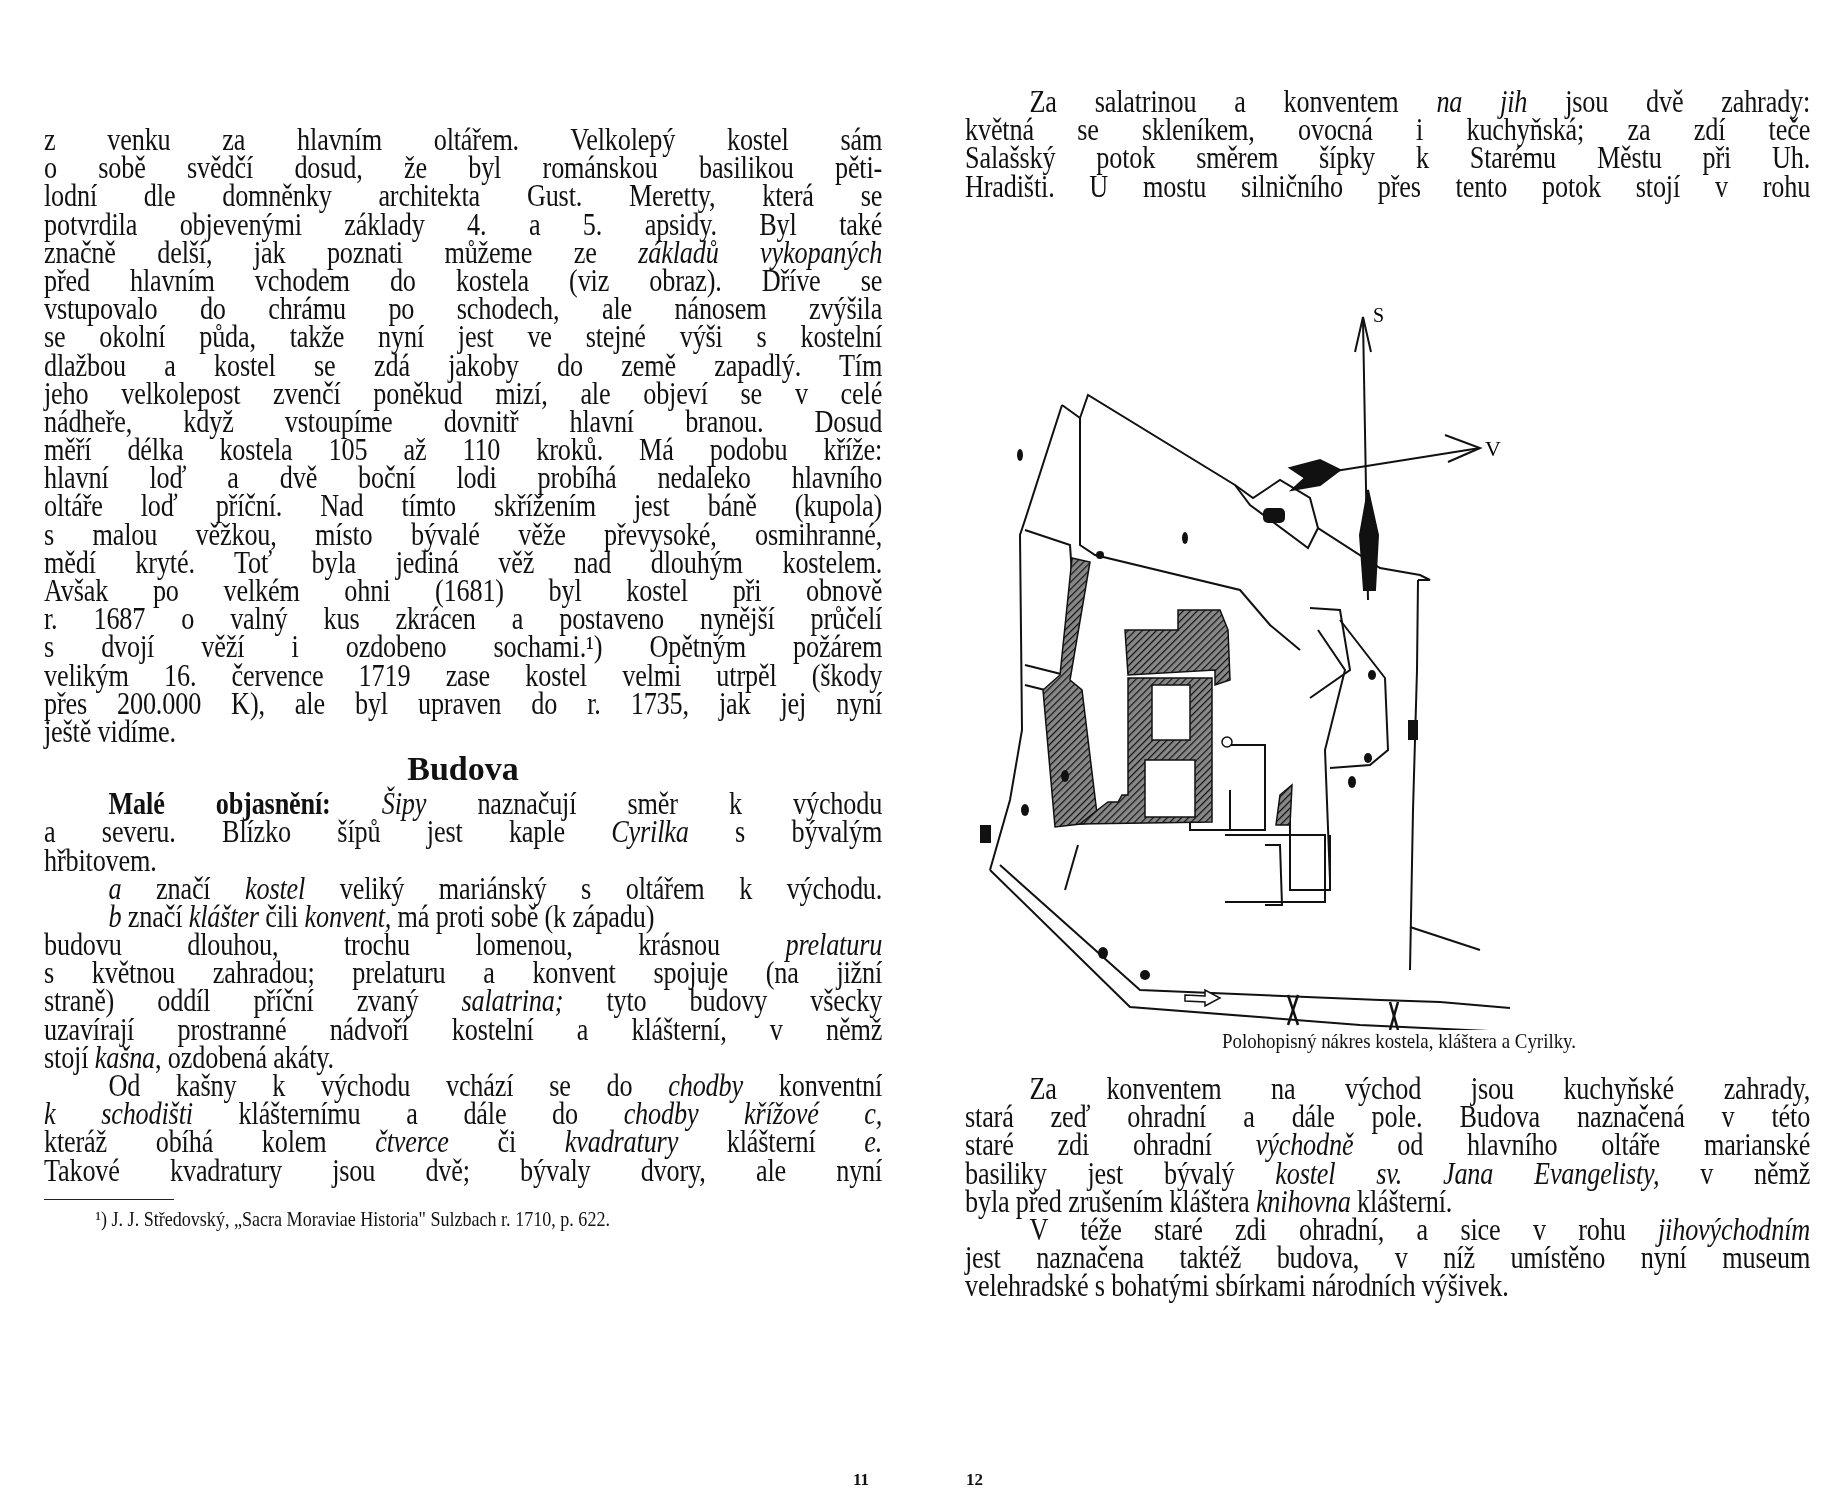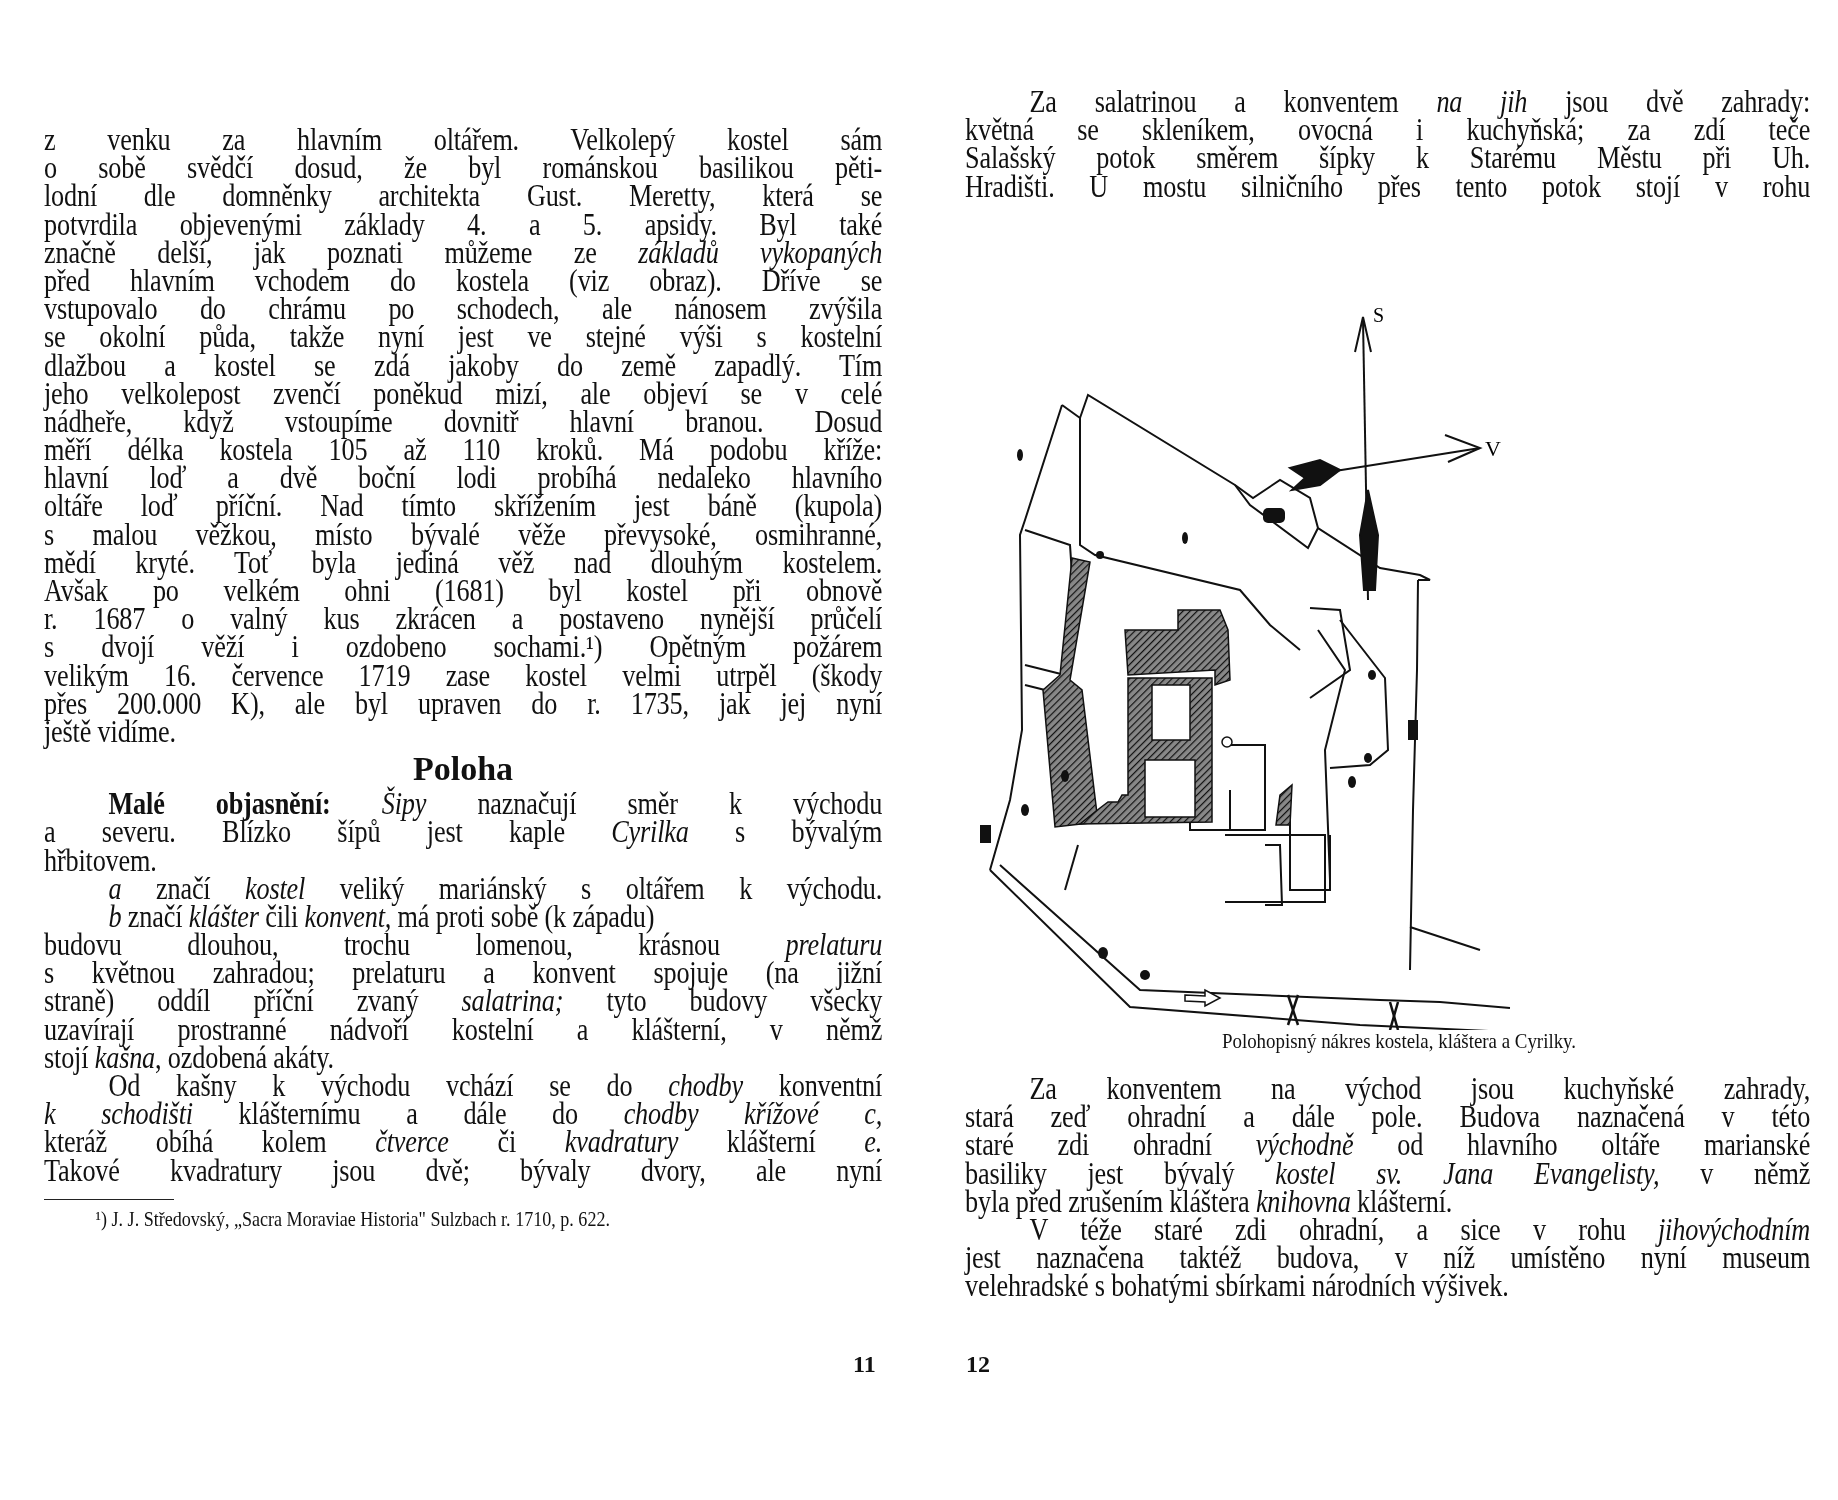--- a/index.html
+++ b/index.html
@@ -13,21 +13,21 @@
           transform: scaleX(0.86); transform-origin: left center; width: 116.3%; }
   .line.last { text-align-last: left; }
   .line.indent { padding-left: 75px; box-sizing: border-box; }
   .heading { font-family: "Liberation Serif", serif; font-weight: bold; font-size: 34px;
              text-align: center; height: 42px; line-height: 42px; margin: 2px 0 0 0; }
   i, .it { font-style: italic; }
   b, .bd { font-weight: bold; }
   .footnote-rule { width: 130px; border-top: 1.5px solid #222; margin-top: 14px; }
   .footnote { font-size: 21px; line-height: 26px; margin-top: 6px; padding-left: 60px;
               transform: scaleX(0.86); transform-origin: left center; width: 116.3%; white-space: nowrap; }
-  .pagenum { position: absolute; font-weight: bold; font-size: 24px; top: 1351px; text-align: right; }
+  .pagenum { position: absolute; font-weight: bold; font-size: 17px; top: 1470px; text-align: right; }
   #pn-left { left: 853px; }
   #pn-right { left: 966px; }
   #map-wrap { position: absolute; left: 980px; top: 290px; width: 820px; height: 740px; }
   #map-wrap svg { width: 820px; height: 740px; }
   .caption { position: absolute; left: 960px; width: 878px; top: 1029px; text-align: center;
              font-size: 21px; transform: scaleX(0.9); transform-origin: center; }
   #right-bottom { position: absolute; left: 965px; top: 1075px; width: 845px; }
 </style>
 </head>
 <body>
@@ -50,21 +50,21 @@
       <div class="line">oltáře loď příční. Nad tímto skřížením jest báně (kupola)</div>
       <div class="line">s malou věžkou, místo bývalé věže převysoké, osmihranné,</div>
       <div class="line">mědí kryté. Toť byla jediná věž nad dlouhým kostelem.</div>
       <div class="line">Avšak po velkém ohni (1681) byl kostel při obnově</div>
       <div class="line">r. 1687 o valný kus zkrácen a postaveno nynější průčelí</div>
       <div class="line">s dvojí věží i ozdobeno sochami.¹) Opětným požárem</div>
       <div class="line">velikým 16. července 1719 zase kostel velmi utrpěl (škody</div>
       <div class="line">přes 200.000 K), ale byl upraven do r. 1735, jak jej nyní</div>
       <div class="line last">ještě vidíme.</div>
     </div>
-  <div class="heading">Poloha</div>
+  <div class="heading">Budova</div>
   <div>
       <div class="line indent"><b>Malé objasnění:</b> <i>Šipy</i> naznačují směr k východu</div>
       <div class="line">a severu. Blízko šípů jest kaple <i>Cyrilka</i> s bývalým</div>
       <div class="line last">hřbitovem.</div>
     </div>
   <div>
       <div class="line indent"><i>a</i> značí <i>kostel</i> veliký mariánský s oltářem k východu.</div>
       <div class="line indent last"><i>b</i> značí <i>klášter</i> čili <i>konvent,</i> má proti sobě (k západu)</div>
     </div>
   <div>

